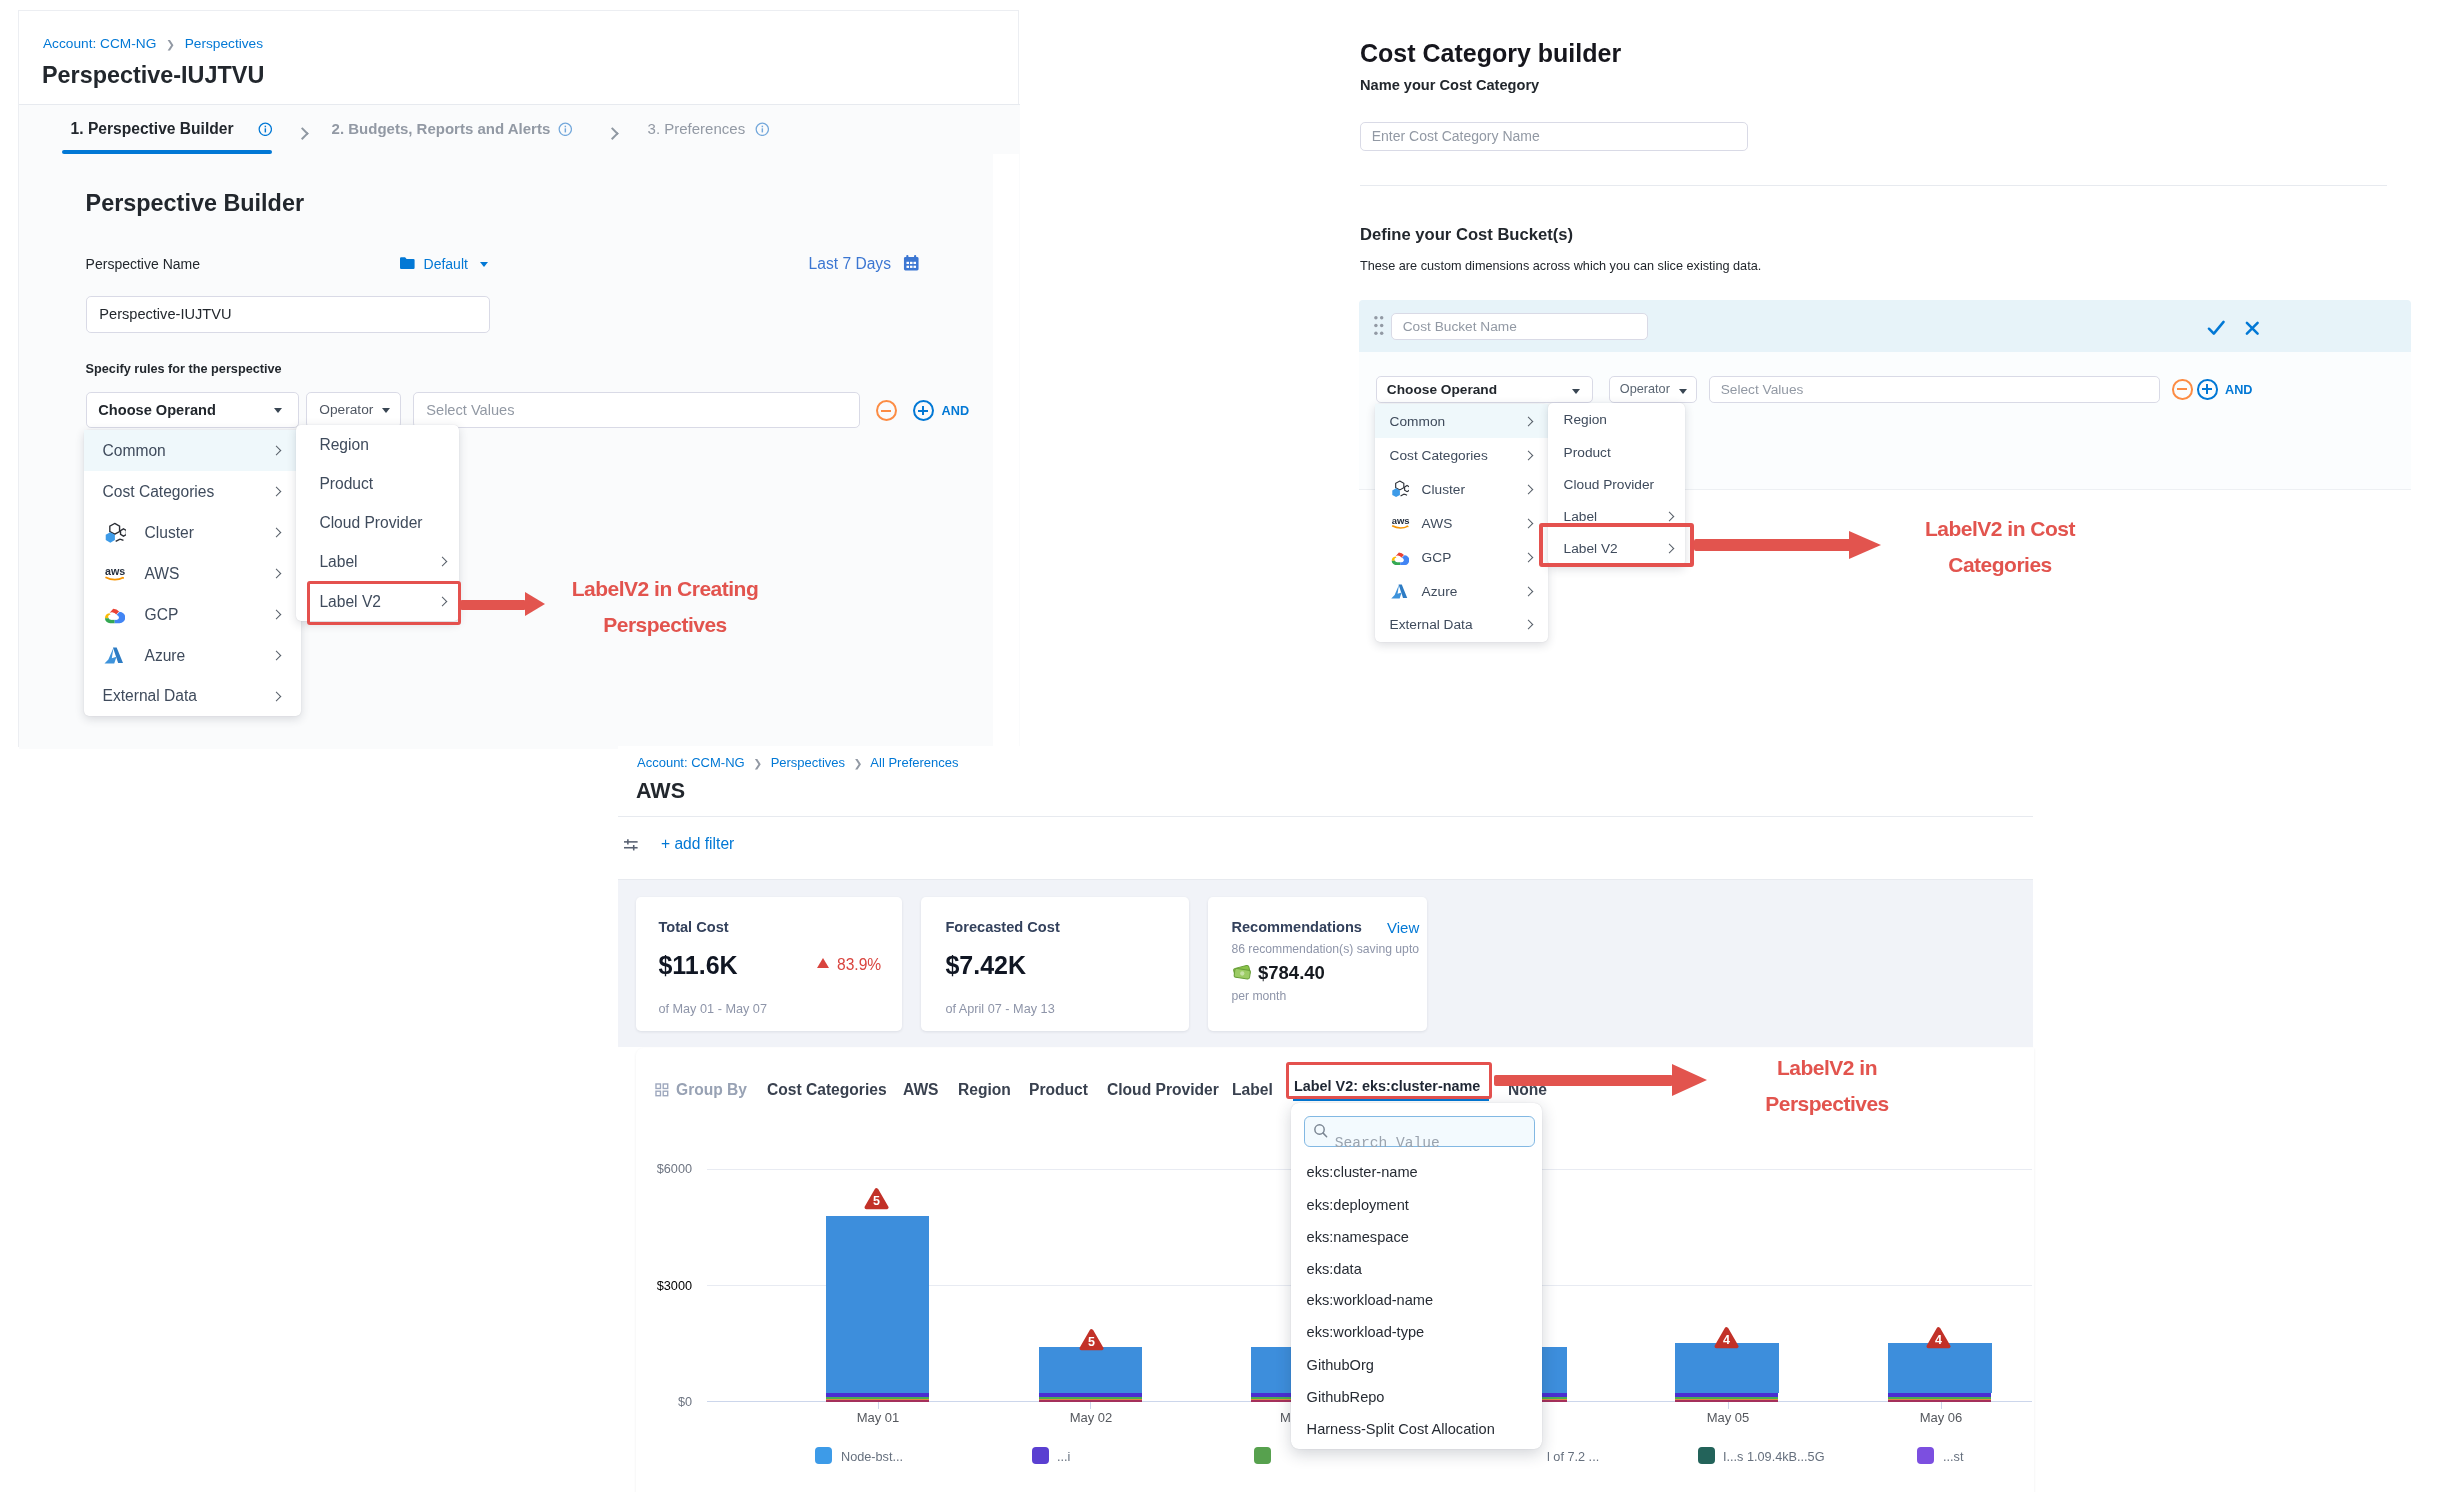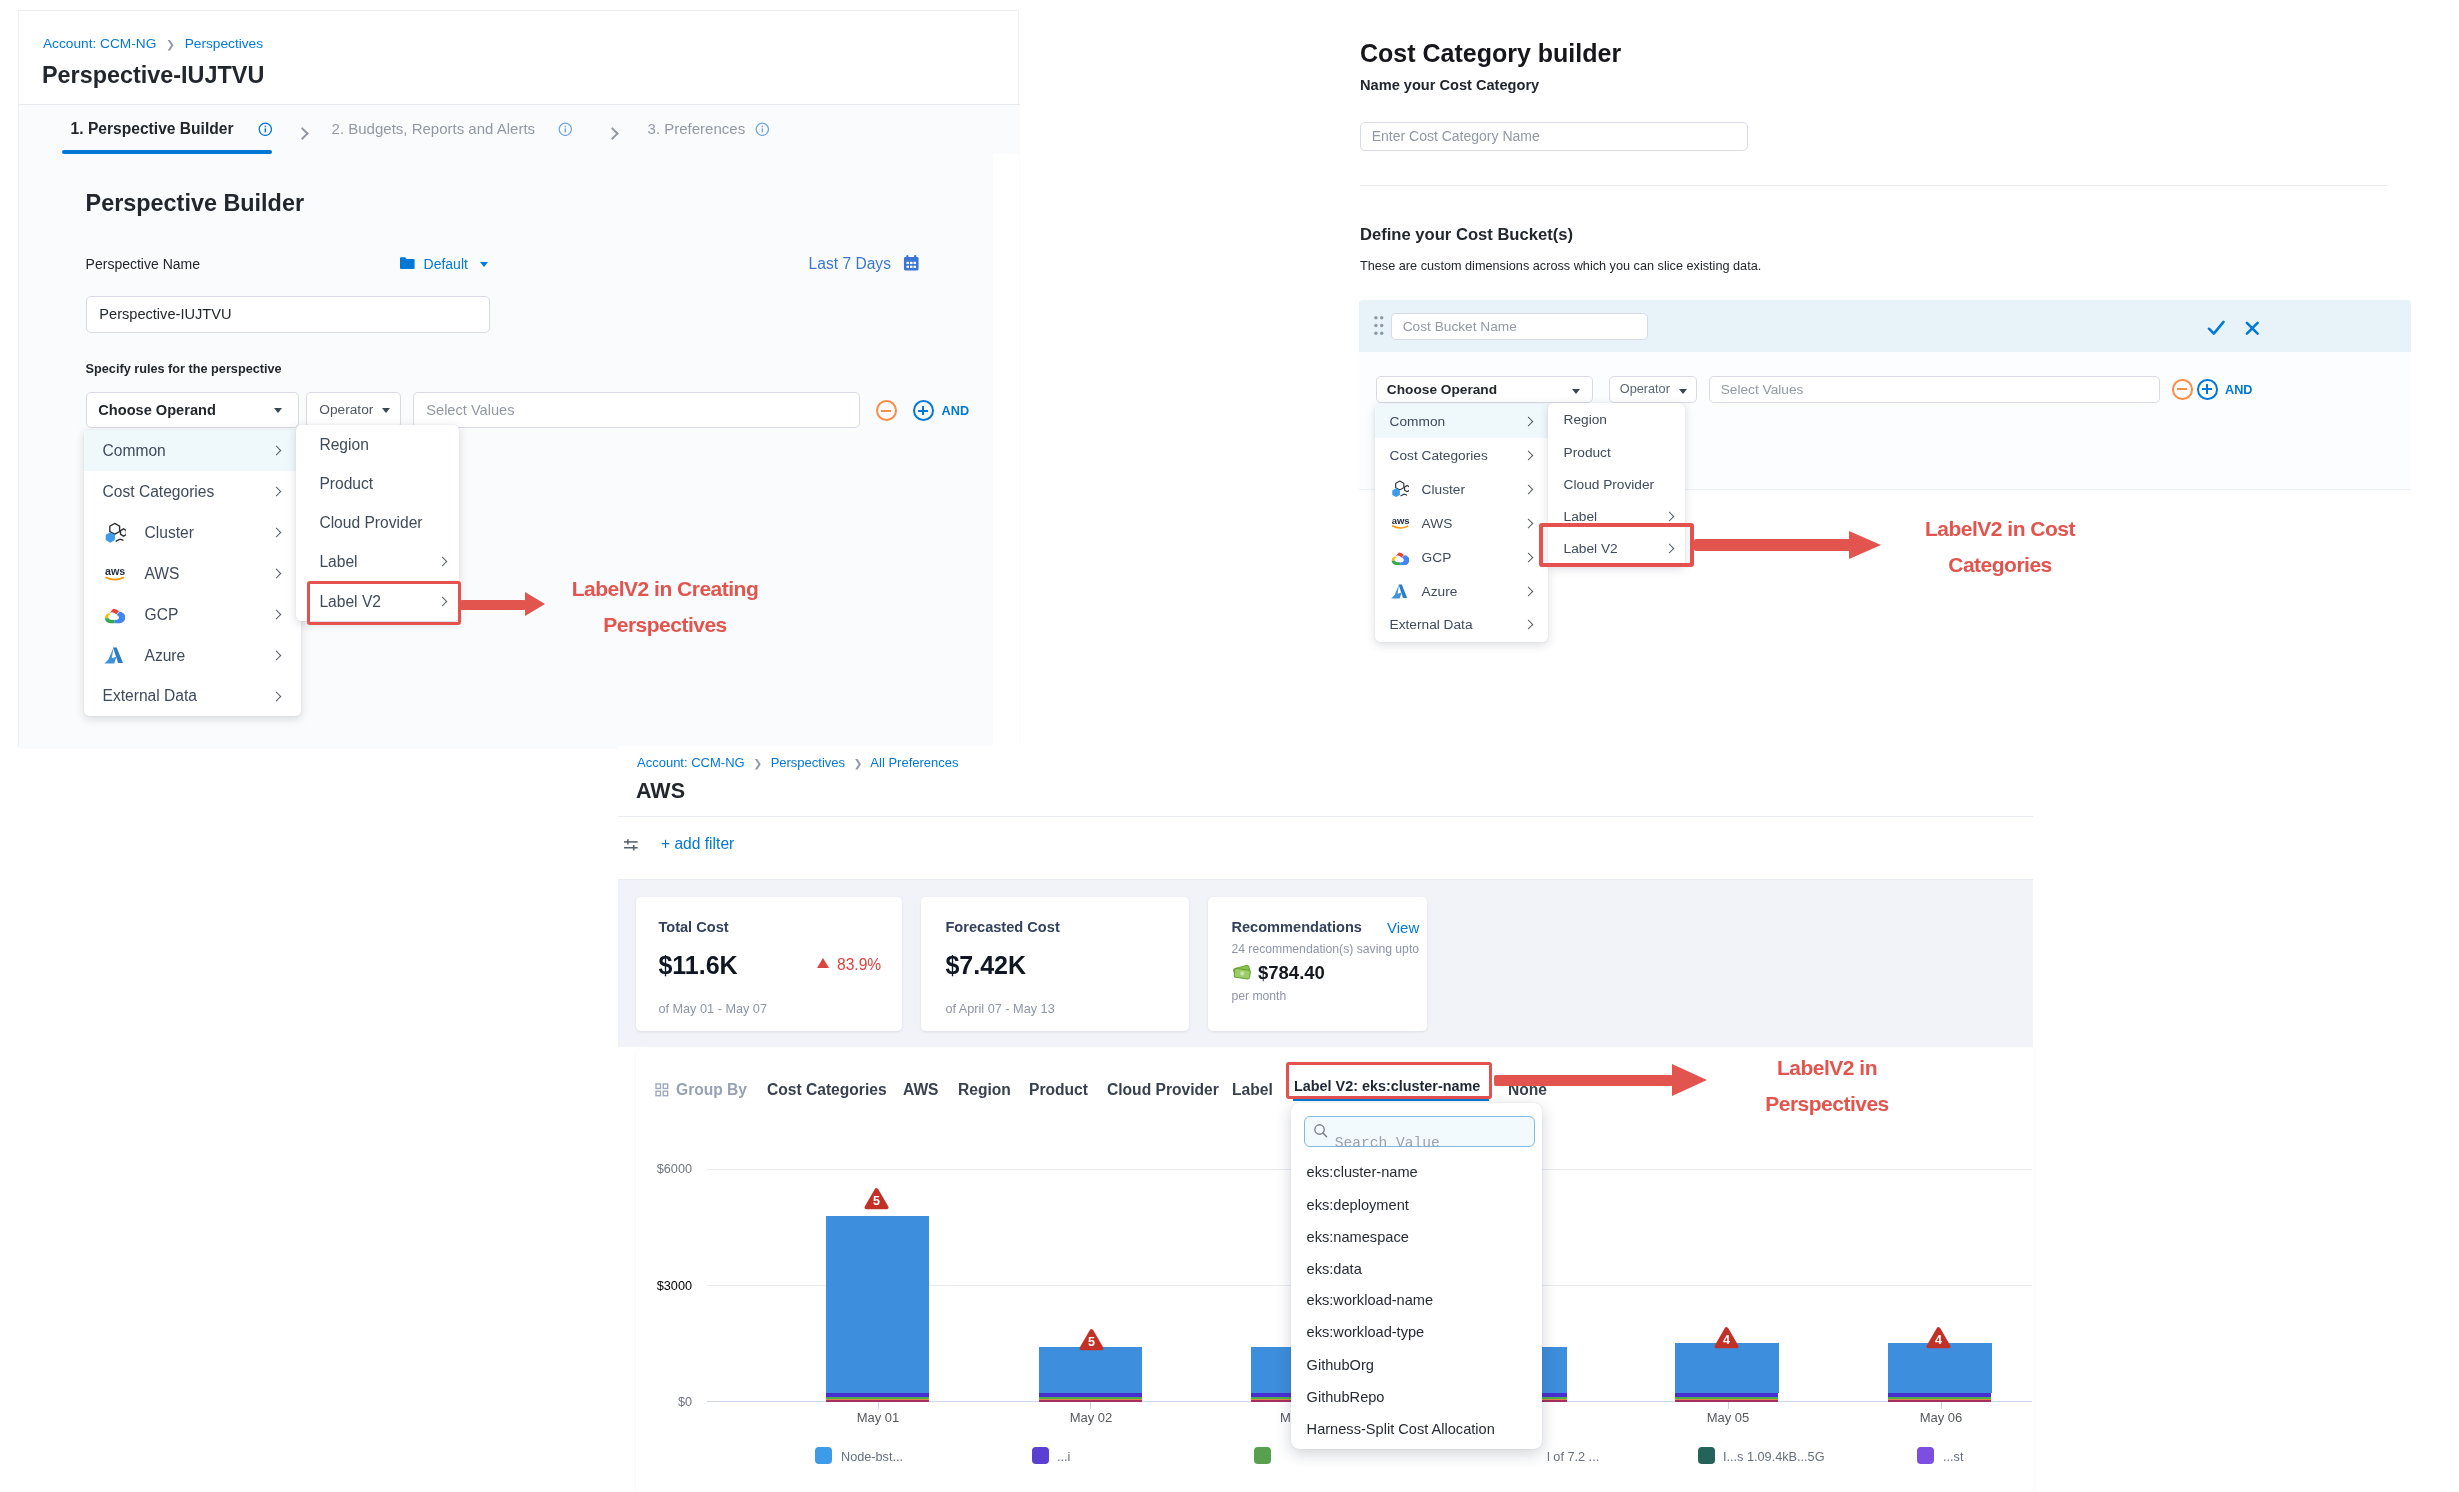--- a/index.html
+++ b/index.html
@@ -43,21 +43,21 @@
   <div class="abs divider" style="left:0; top:93px; width:1001px;"></div>
 
   <div class="abs" style="left:52px; top:109px; font-size:15.6px; color:#22272D; font-weight:bold;">1. Perspective Builder
     <svg class="abs" style="left:187px; top:2px;" width="14.6" height="14.6" viewBox="0 0 15 15">
         <circle cx="7.5" cy="7.5" r="6.3" fill="none" stroke="#0278D5" stroke-width="1.3"></circle>
         <rect x="6.8" y="6.5" width="1.5" height="4.2" fill="#0278D5"></rect>
         <rect x="6.8" y="3.8" width="1.5" height="1.6" fill="#0278D5"></rect>
       </svg>
   </div>
   <div class="abs" style="left:279px; top:113px;"><span class="sep-chev"></span></div>
-  <div class="abs" style="left:313px; top:109px; font-size:15px; color:#9299A4;">2. Budgets, Reports and Alerts
+  <div class="abs" style="left:313px; top:109px; font-size:15px; color:#9299A4;font-weight:bold;">2. Budgets, Reports and Alerts
     <svg class="abs" style="left:226px; top:2px;" width="14.6" height="14.6" viewBox="0 0 15 15">
         <circle cx="7.5" cy="7.5" r="6.3" fill="none" stroke="#74A8DB" stroke-width="1.3"></circle>
         <rect x="6.8" y="6.5" width="1.5" height="4.2" fill="#74A8DB"></rect>
         <rect x="6.8" y="3.8" width="1.5" height="1.6" fill="#74A8DB"></rect>
       </svg>
   </div>
   <div class="abs" style="left:589px; top:113px;"><span class="sep-chev"></span></div>
   <div class="abs" style="left:629px; top:109px; font-size:15px; color:#9299A4;">3. Preferences
     <svg class="abs" style="left:107px; top:2px;" width="14.6" height="14.6" viewBox="0 0 15 15">
         <circle cx="7.5" cy="7.5" r="6.3" fill="none" stroke="#74A8DB" stroke-width="1.3"></circle>
@@ -276,21 +276,21 @@
   <div class="abs csmall" style="left:22.4px; top:105px;">of May 01 - May 07</div>
 </div>
 <div class="abs card" style="left:921px; top:897px; width:268px; height:134px;">
   <div class="abs ctitle" style="left:24.4px; top:21.5px;">Forecasted Cost</div>
   <div class="abs bold" style="left:24.4px; top:54px; font-size:25px; color:#101623;">$7.42K</div>
   <div class="abs csmall" style="left:24.4px; top:105px;">of April 07 - May 13</div>
 </div>
 <div class="abs card" style="left:1208px; top:897px; width:219px; height:134px;">
   <div class="abs ctitle" style="left:23.4px; top:21.5px;">Recommendations</div>
   <div class="abs blue" style="left:179px; top:21.5px; font-size:15px;">View</div>
-  <div class="abs csmall" style="left:23.4px; top:45px; font-size:12.2px;">24 recommendation(s) saving upto</div>
+  <div class="abs csmall" style="left:23.4px; top:45px; font-size:12.2px;">86 recommendation(s) saving upto</div>
   <svg class="abs" style="left:23.4px; top:64px;" width="21.5" height="19.5" viewBox="0 0 22 20">
       <g>
         <rect x="3" y="6" width="16" height="9" rx="2" fill="#8BC34A" stroke="#689F38" stroke-width="1" transform="rotate(-14 11 10)"></rect>
         <rect x="3.5" y="8.5" width="16" height="9" rx="2" fill="#9CCC65" stroke="#689F38" stroke-width="1" transform="rotate(8 11 13)"></rect>
         <circle cx="11.5" cy="12.8" r="2.2" fill="#C5E1A5"></circle>
       </g>
     </svg>
   <div class="abs" style="left:50px; top:65px; font-size:18.5px; font-weight:bold; color:#15191F;">$784.40</div>
   <div class="abs csmall" style="left:23.4px; top:92px; font-size:12.2px;">per month</div>
 </div>

